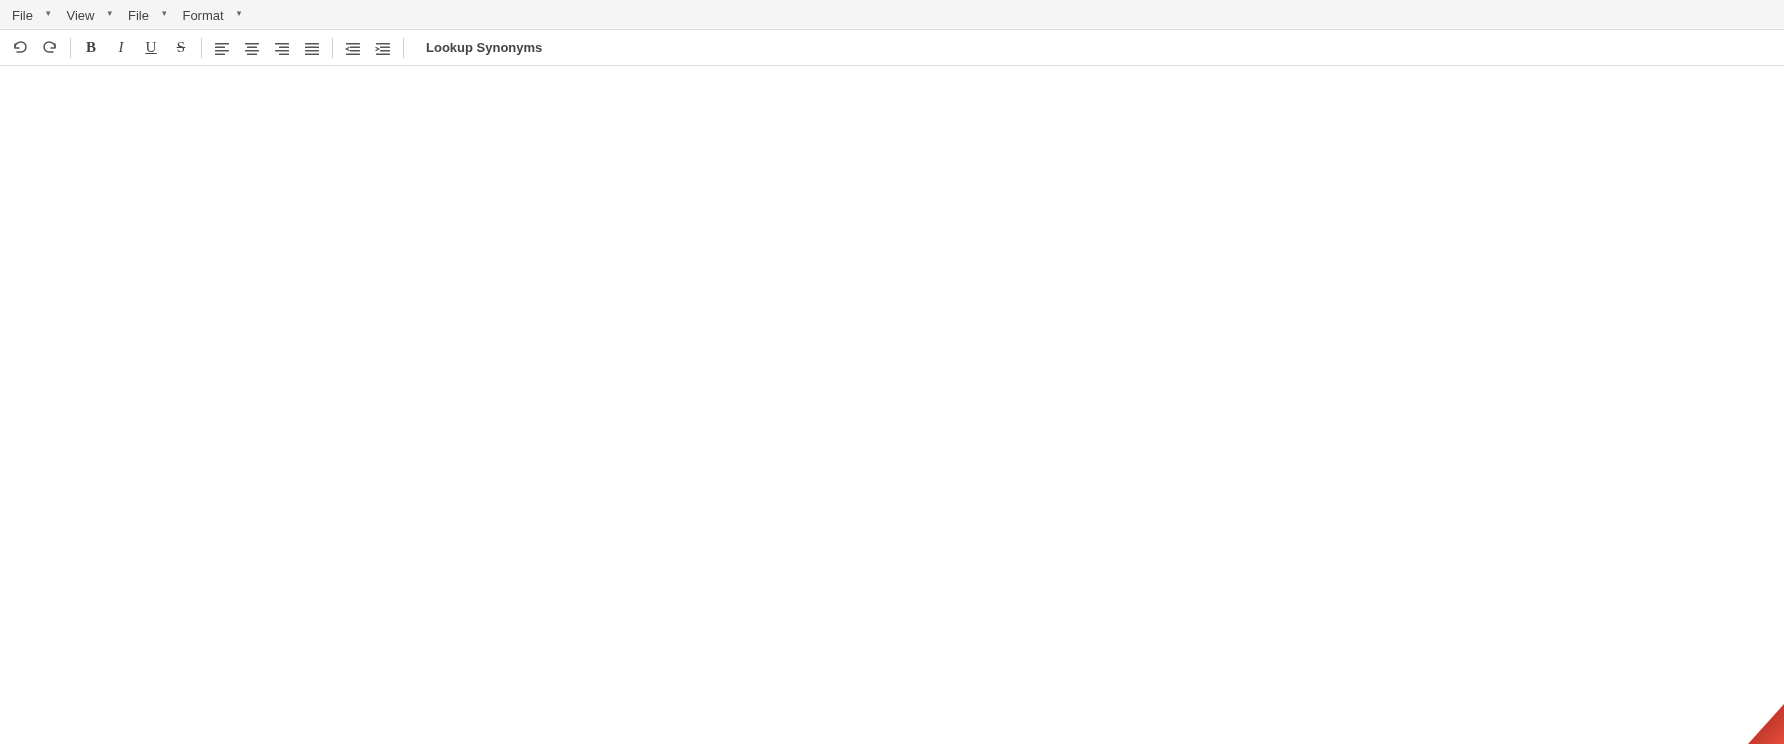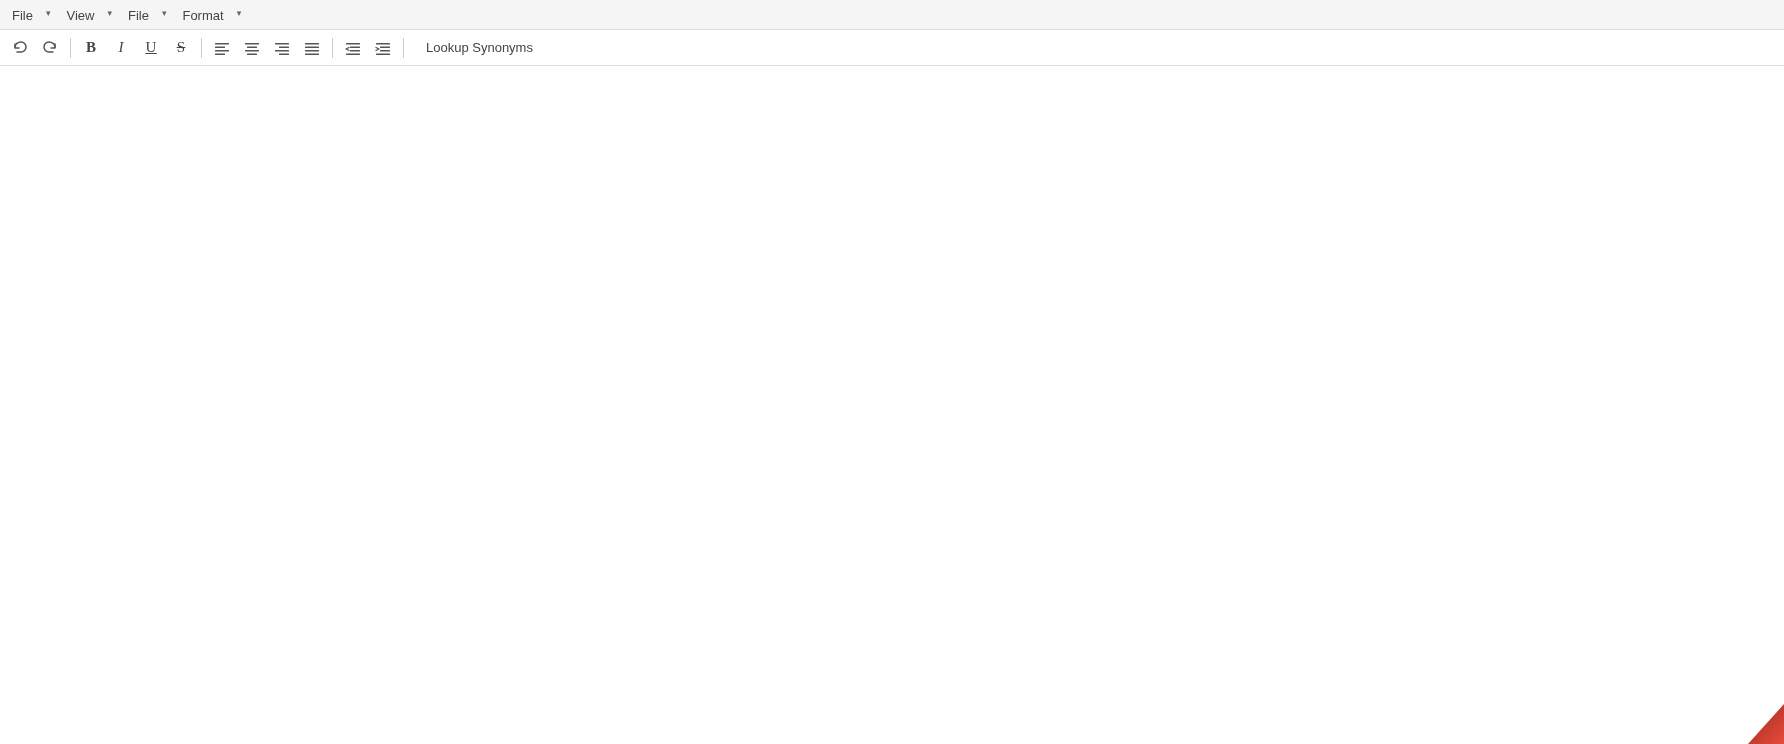--- a/index.html
+++ b/index.html
@@ -94,20 +94,21 @@
     .toolbar-synonyms {
       display: flex;
       align-items: center;
       padding: 0 10px;
       height: 26px;
       font-size: 13px;
       color: #444;
       cursor: pointer;
       border-radius: 3px;
       margin-left: 6px;
+      font-weight: bold;
     }
 
     
     .editor-area {
       width: 100%;
       height: calc(744px - 30px - 36px);
       background: #fff;
       position: relative;
     }
 

